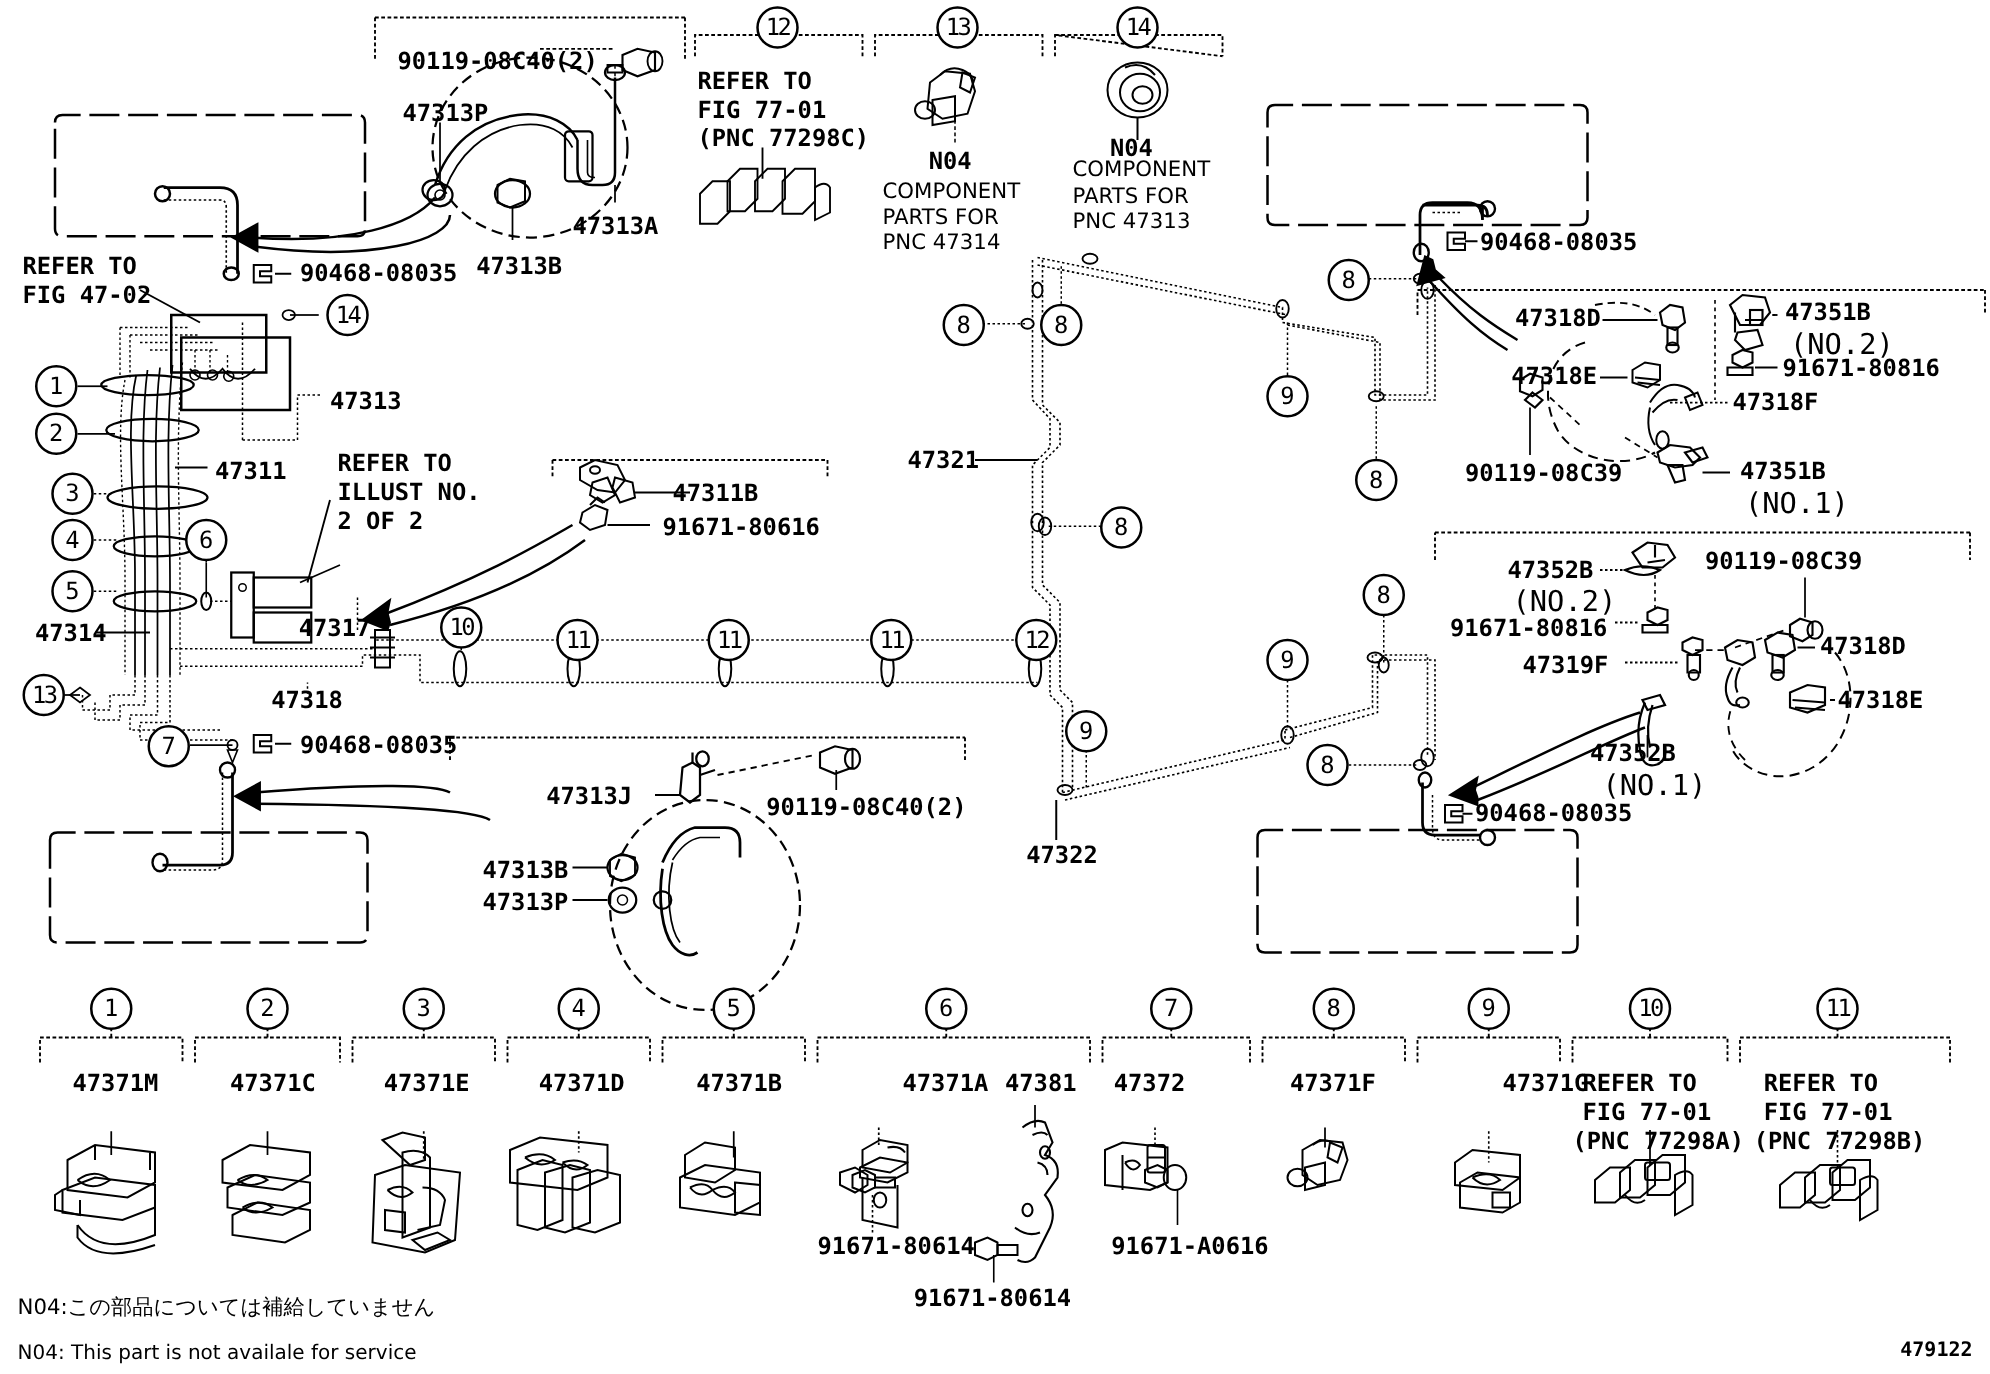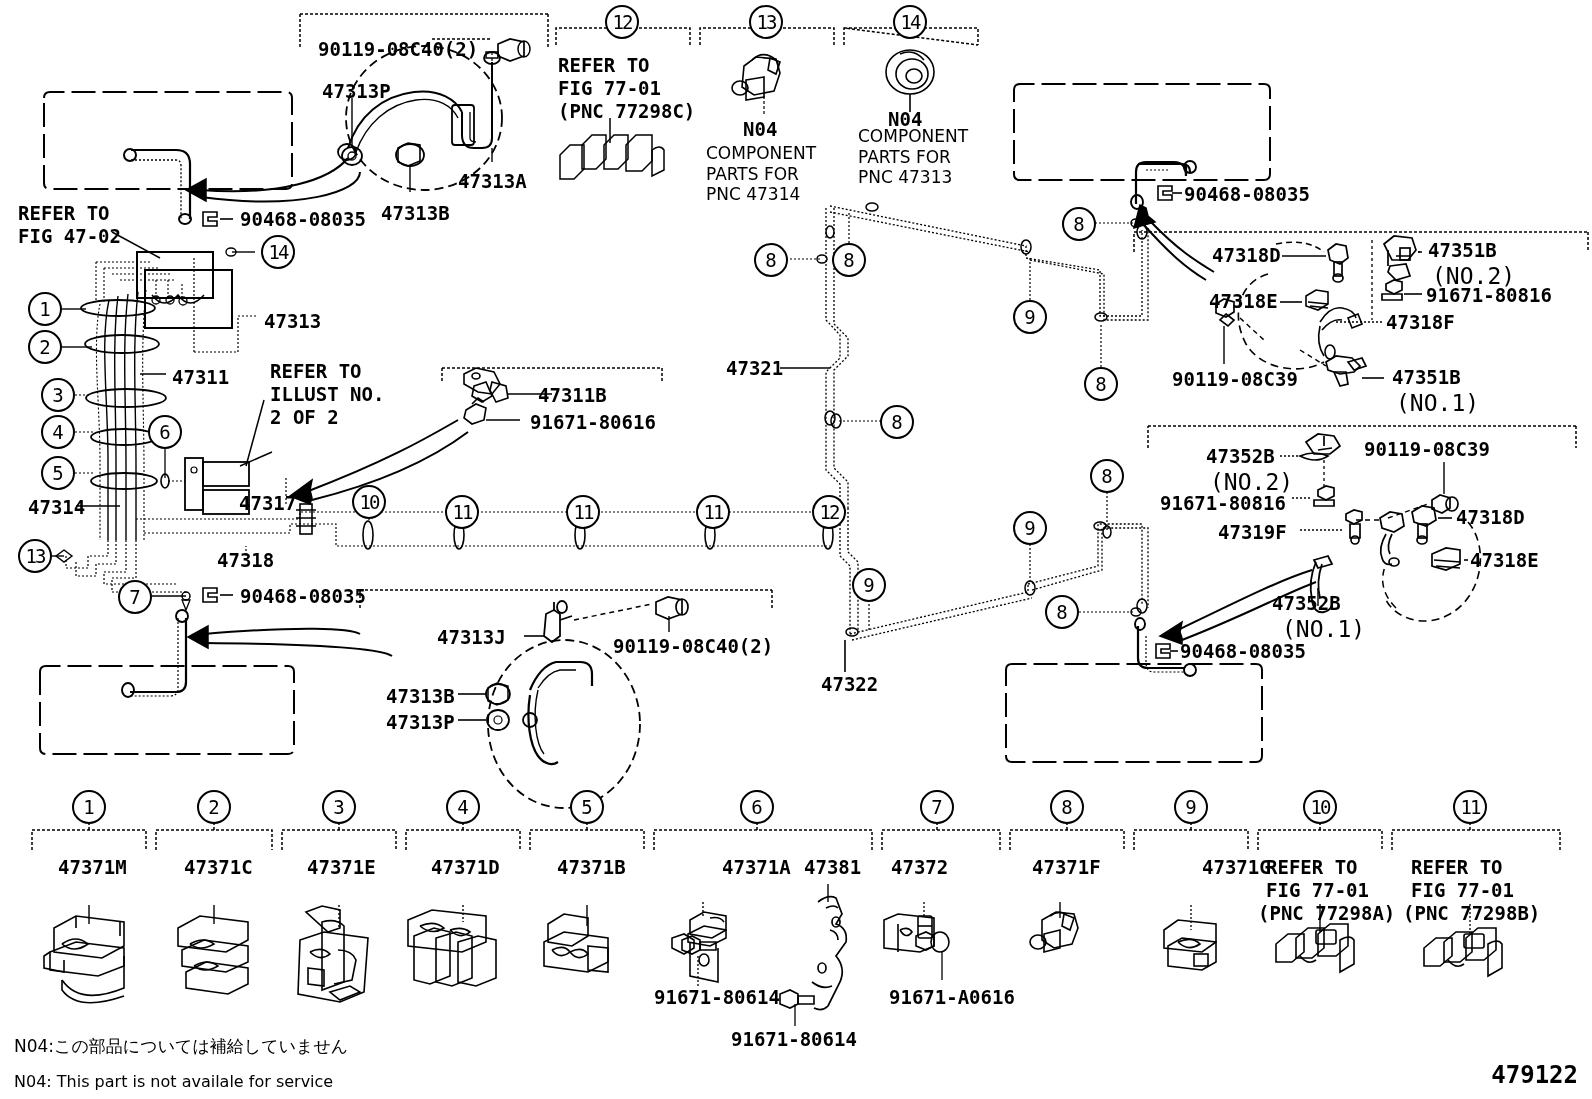--- a/index.html
+++ b/index.html
@@ -39,21 +39,21 @@
     font-size:19px;
     font-weight:normal;
     display:flex; align-items:center; justify-content:center;
     line-height:1;
   }
   .circ.tight { letter-spacing:-2px; }
   .figno {
     position:absolute;
     right:14px; bottom:10px;
     font-family:"DejaVu Sans Mono", monospace;
-    font-size:24px; font-weight:bold;
+    font-size:16px; font-weight:bold;
   }
 </style>
 </head>
 <body>
 
 <div id="stage">
 
   <svg class="layer" viewBox="0 0 1592 1099" preserveAspectRatio="none">
     <defs>
       <marker id="ar" markerWidth="10" markerHeight="10" refX="6" refY="3" orient="auto">

